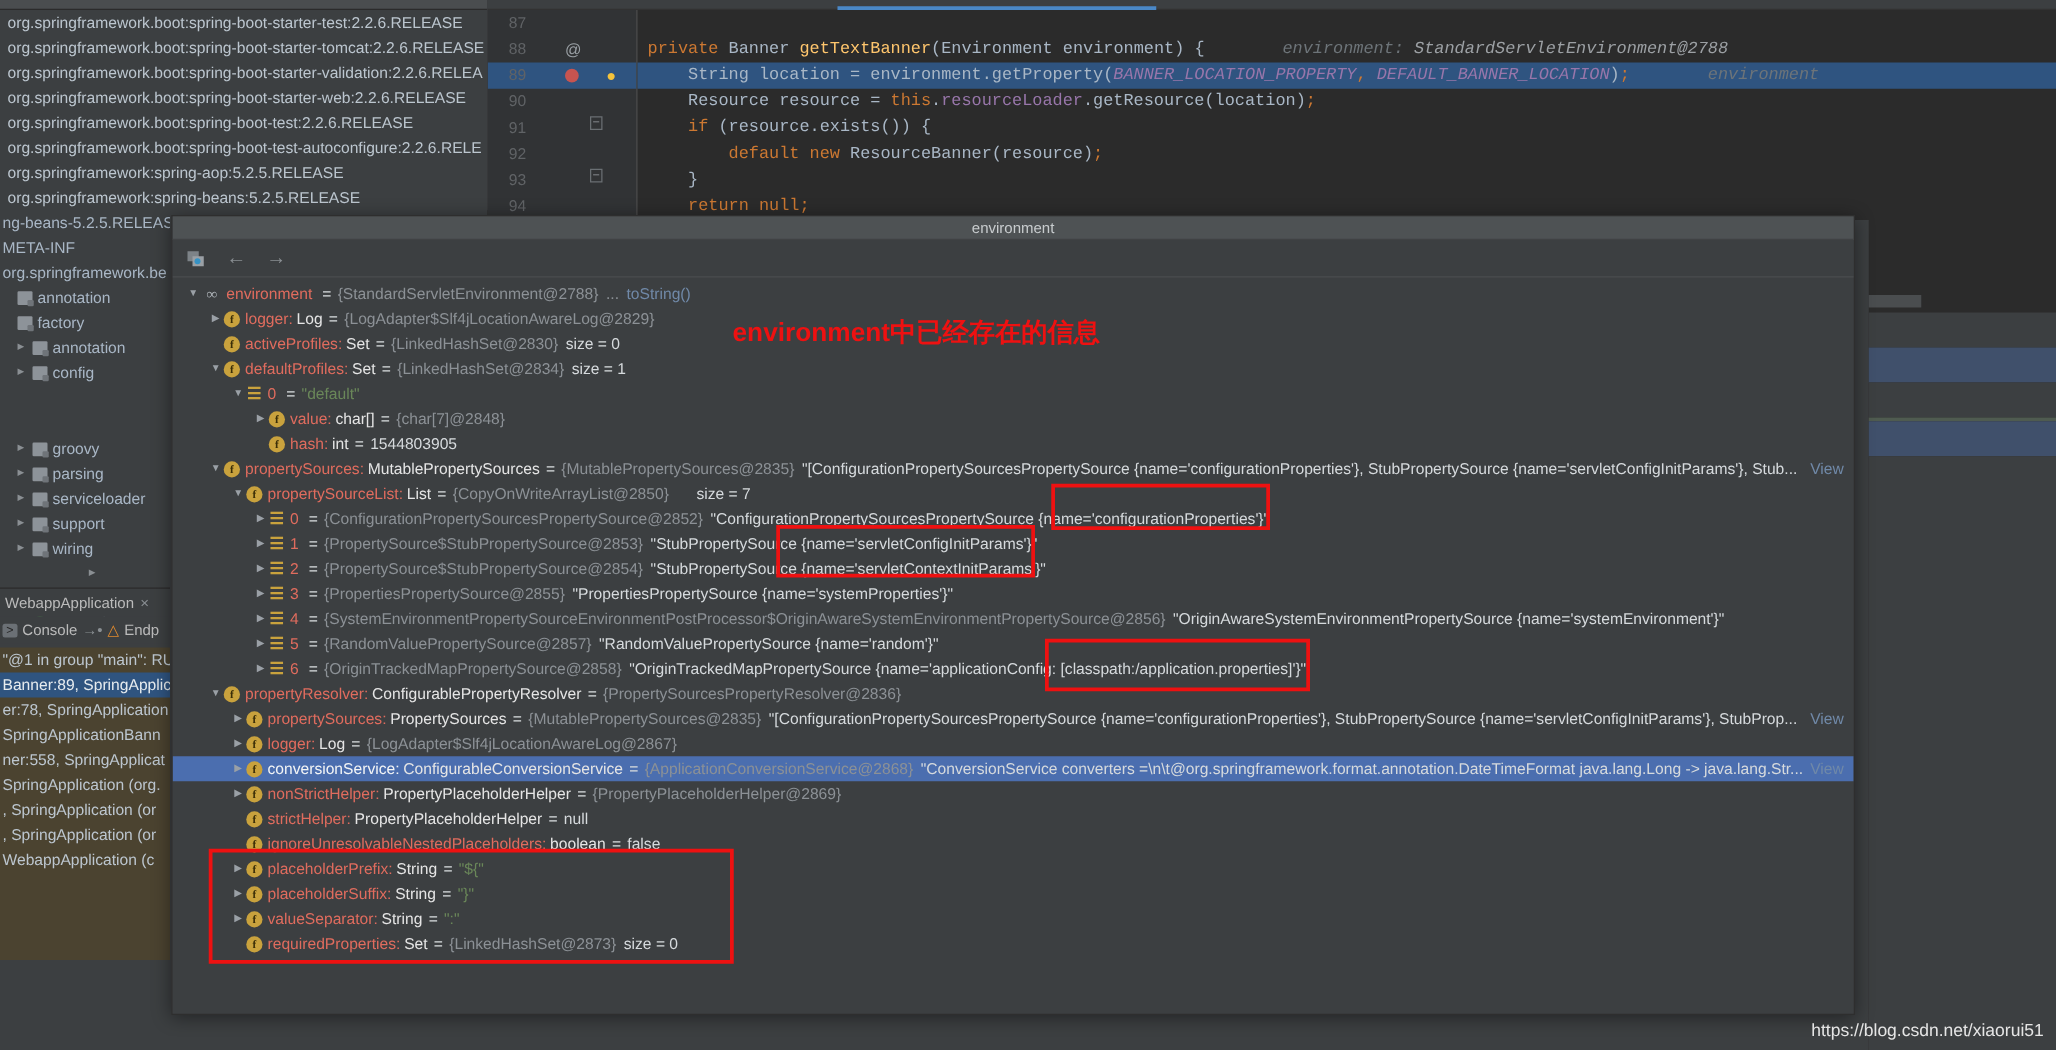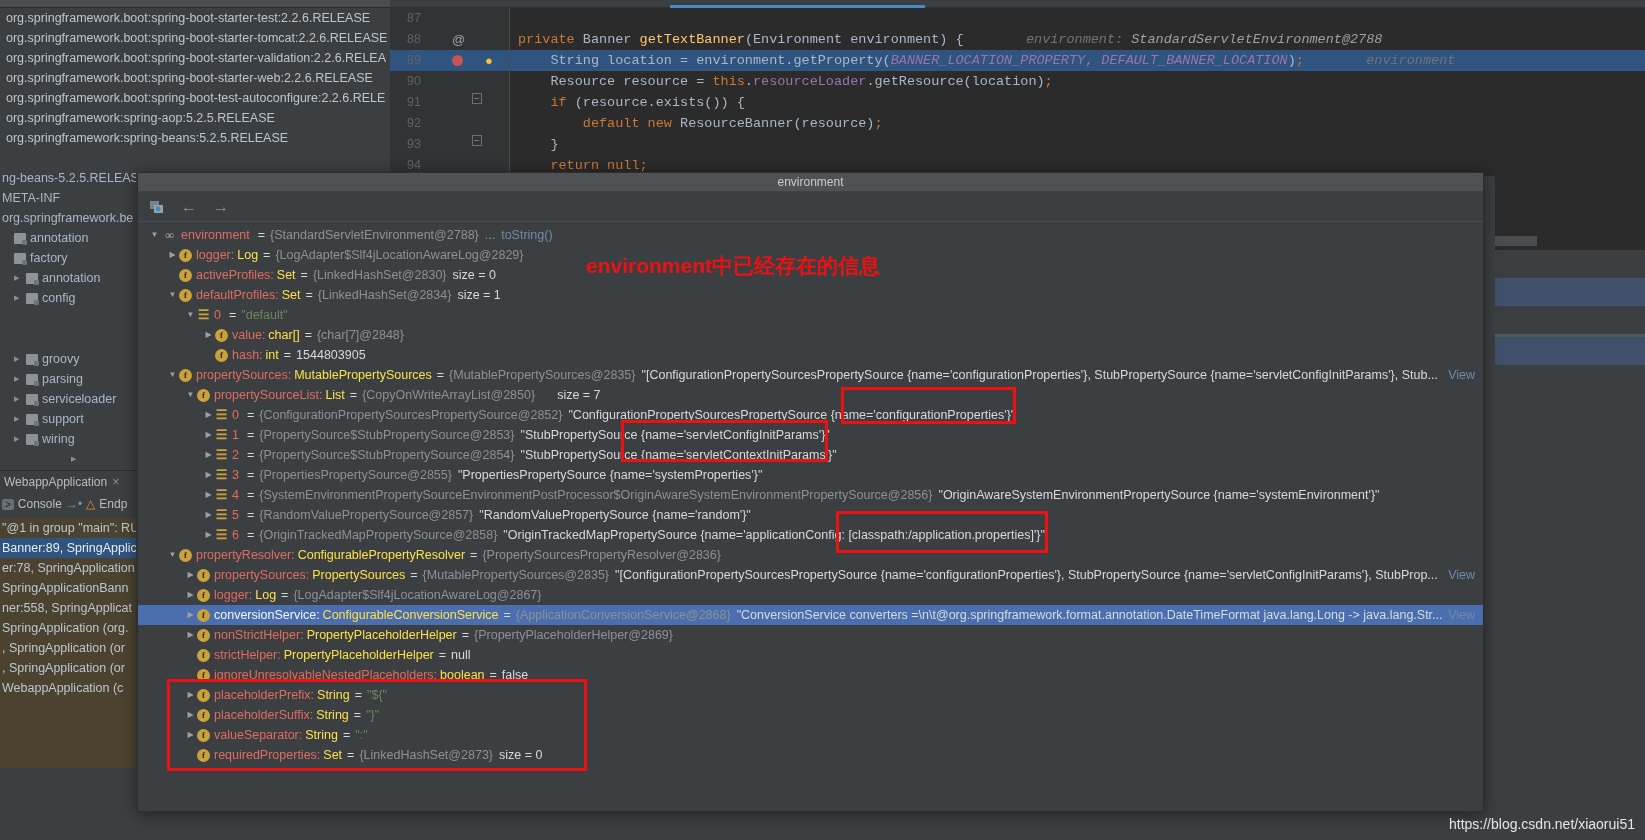--- a/index.html
+++ b/index.html
@@ -115,21 +115,21 @@
   .badge {
     width: 13px; height: 13px; border-radius: 50%; background: #c9a23d;
     color: #3a2e08; font-size: 9px; font-weight: bold; line-height: 13px;
     text-align: center; margin-right: 4px; flex: none;
     font-family: "Liberation Serif", serif;
   }
   .badge.arr { border-radius: 2px; background: transparent; color: #c9a23d; font-size: 13px; line-height: 12px; }
   .badge.oo { background: transparent; color: #b0b6bb; width: 16px; font-size: 12px; letter-spacing: -1px; }
   .nm { color: #e06c5e; margin-right: 3px; }
   .nm.sel-nm { color: #f3f5f6; }
-  .tp { color: #fde047; text-align: center; }
+  .tp { color: #e5e5e5; text-align: center; }
   .eq { color: #d6dadd; margin: 0 5px; }
   .ref { color: #8c9196; }
   .strv { color: #d6dadd; }
   .grn { color: #6a8759; }
   .viewlink { color: #7089a8; margin-left: 6px; }
   .ellip { color: #8c9196; }
 
   
   .rbox { position: absolute; border: 3px solid #ee1111; z-index: 40; pointer-events: none; }
   .red-note {
@@ -294,20 +294,21 @@
       <div class="rs-row" style="top:189px;height:475px;background:#3c3f41"></div>
     </div>
 
     <div class="dep-band">
       <div class="dep-band-top"></div>
       <div id="dep-rows">
           <div class="dep-row">org.springframework.boot:spring-boot-starter-test:2.2.6.RELEASE</div>
           <div class="dep-row">org.springframework.boot:spring-boot-starter-tomcat:2.2.6.RELEASE</div>
           <div class="dep-row">org.springframework.boot:spring-boot-starter-validation:2.2.6.RELEA</div>
           <div class="dep-row">org.springframework.boot:spring-boot-starter-web:2.2.6.RELEASE</div>
+          <div class="dep-row">org.springframework.boot:spring-boot-test:2.2.6.RELEASE</div>
           <div class="dep-row">org.springframework.boot:spring-boot-test-autoconfigure:2.2.6.RELE</div>
           <div class="dep-row">org.springframework:spring-aop:5.2.5.RELEASE</div>
           <div class="dep-row">org.springframework:spring-beans:5.2.5.RELEASE</div>
         </div>
     </div>
   </div>
 
   <div class="dlg">
     <div class="dlg-title">environment</div>
     <div class="dlg-toolbar">

